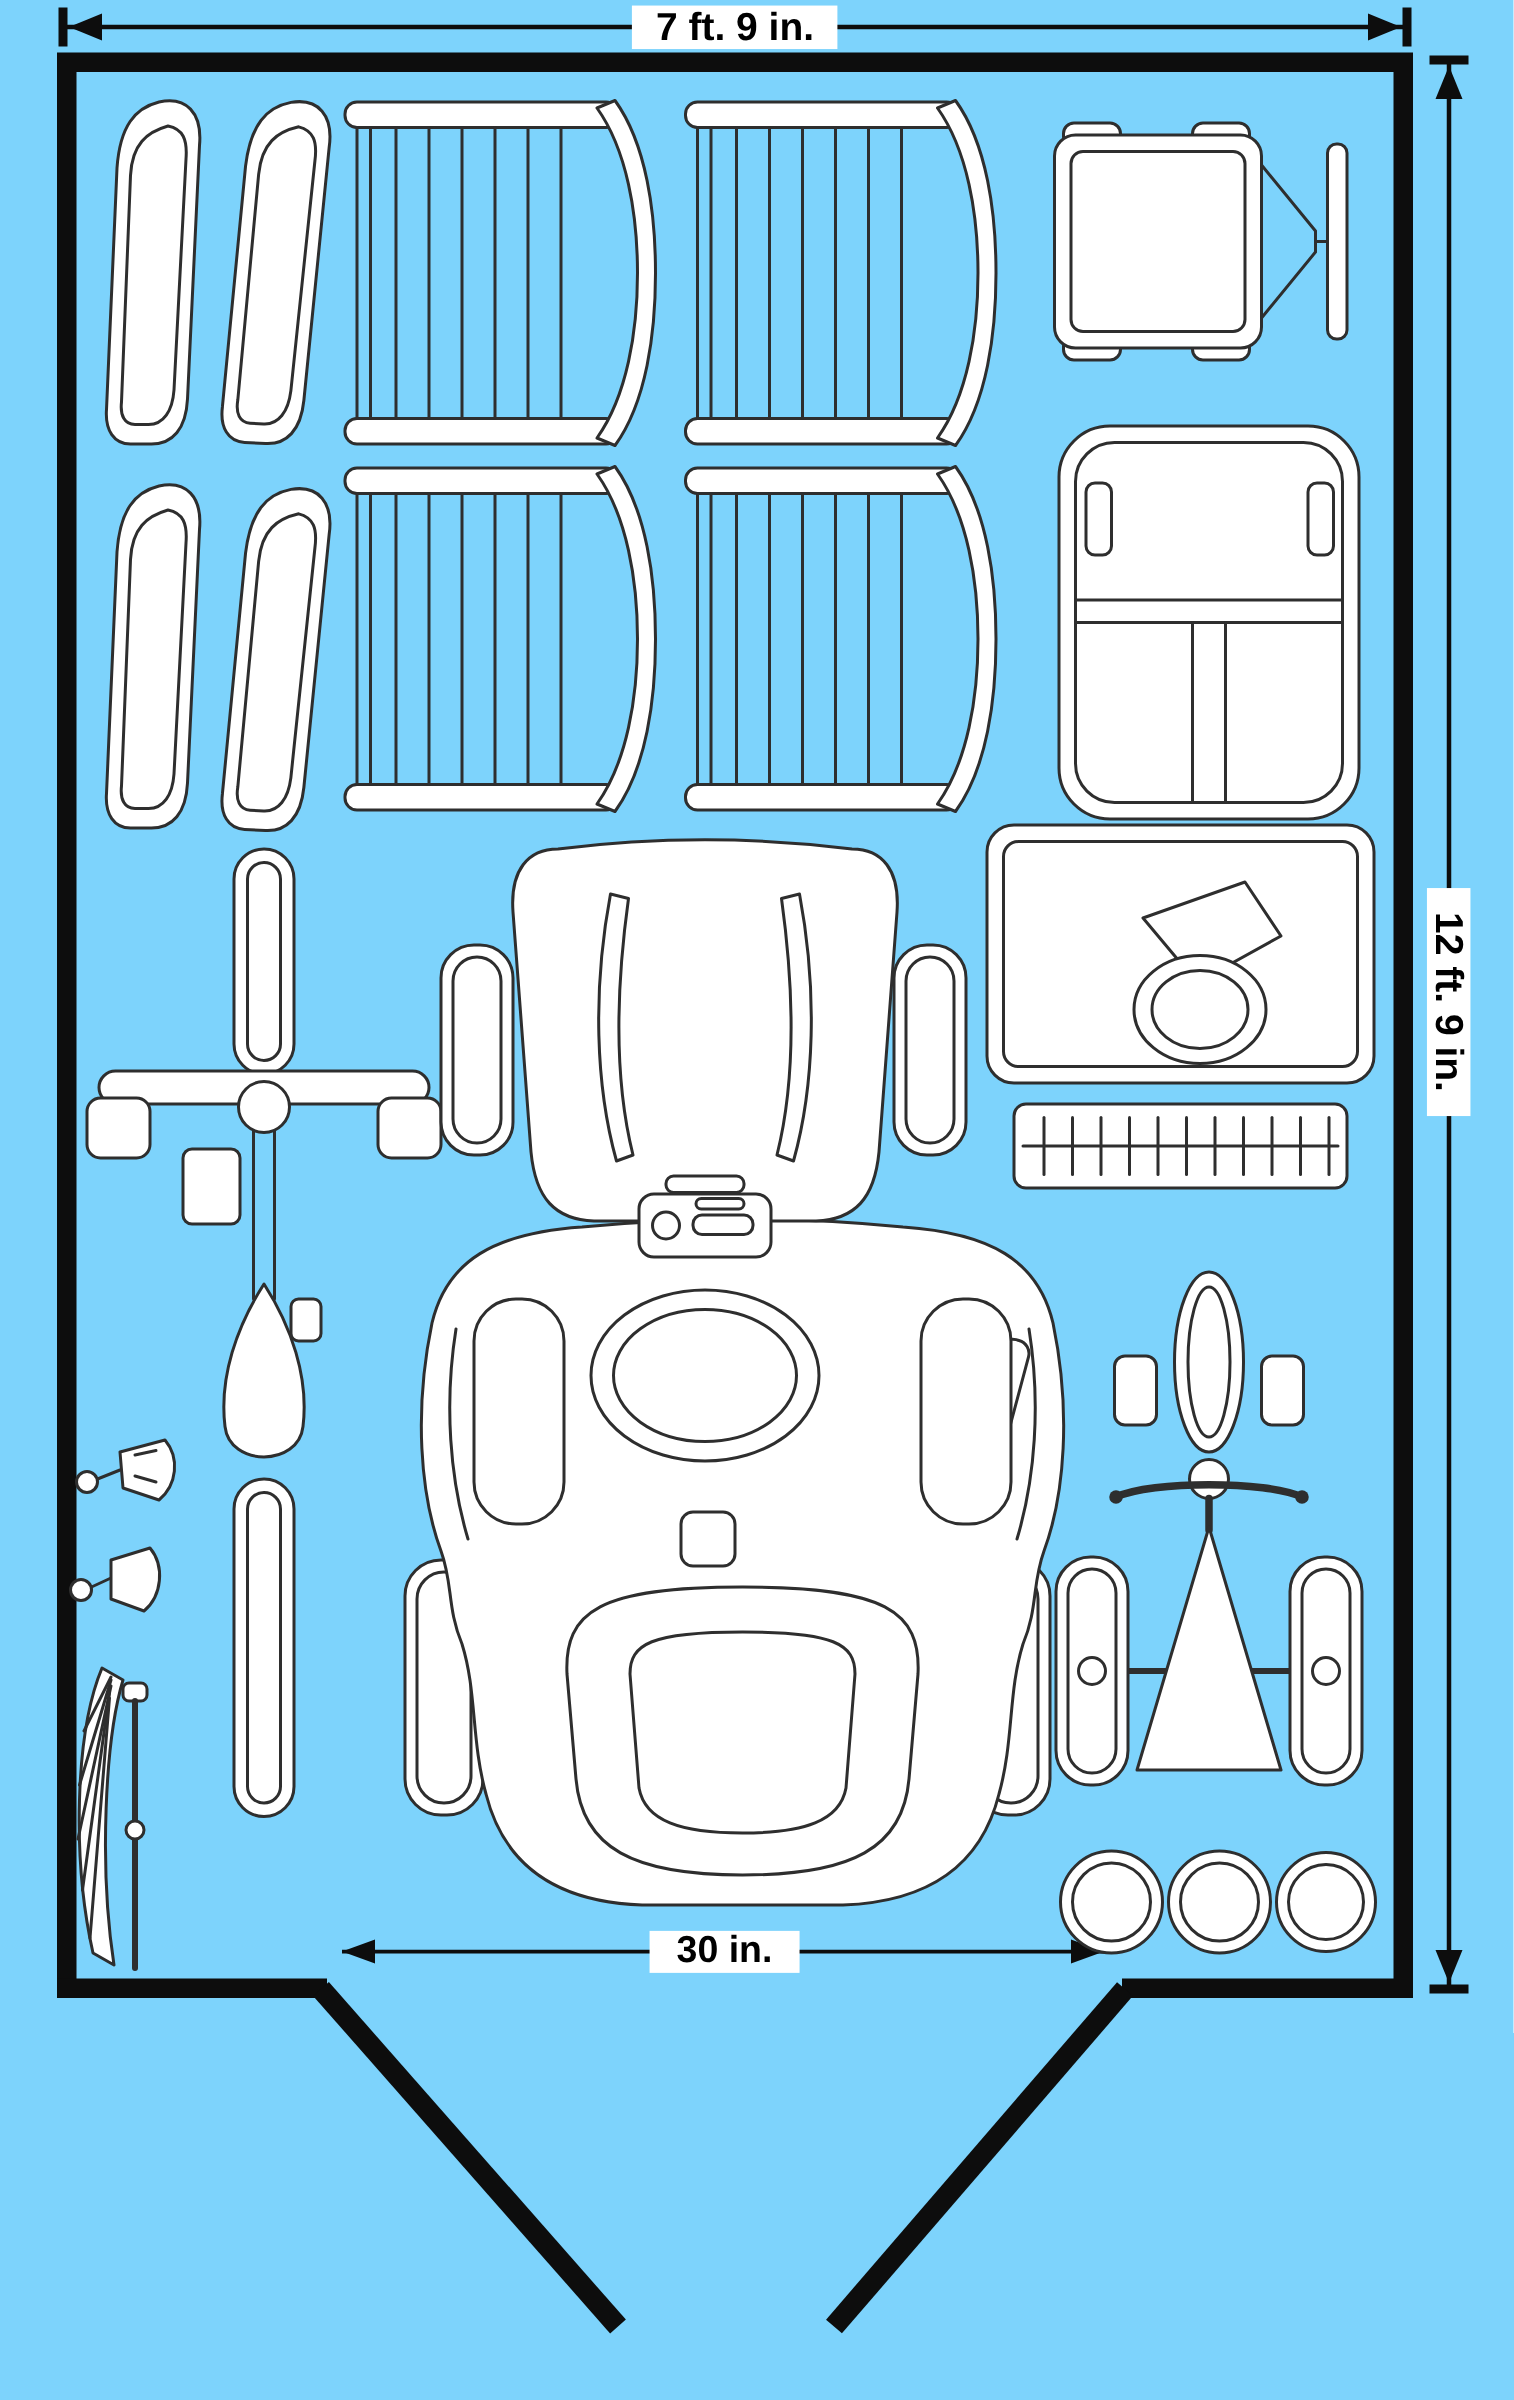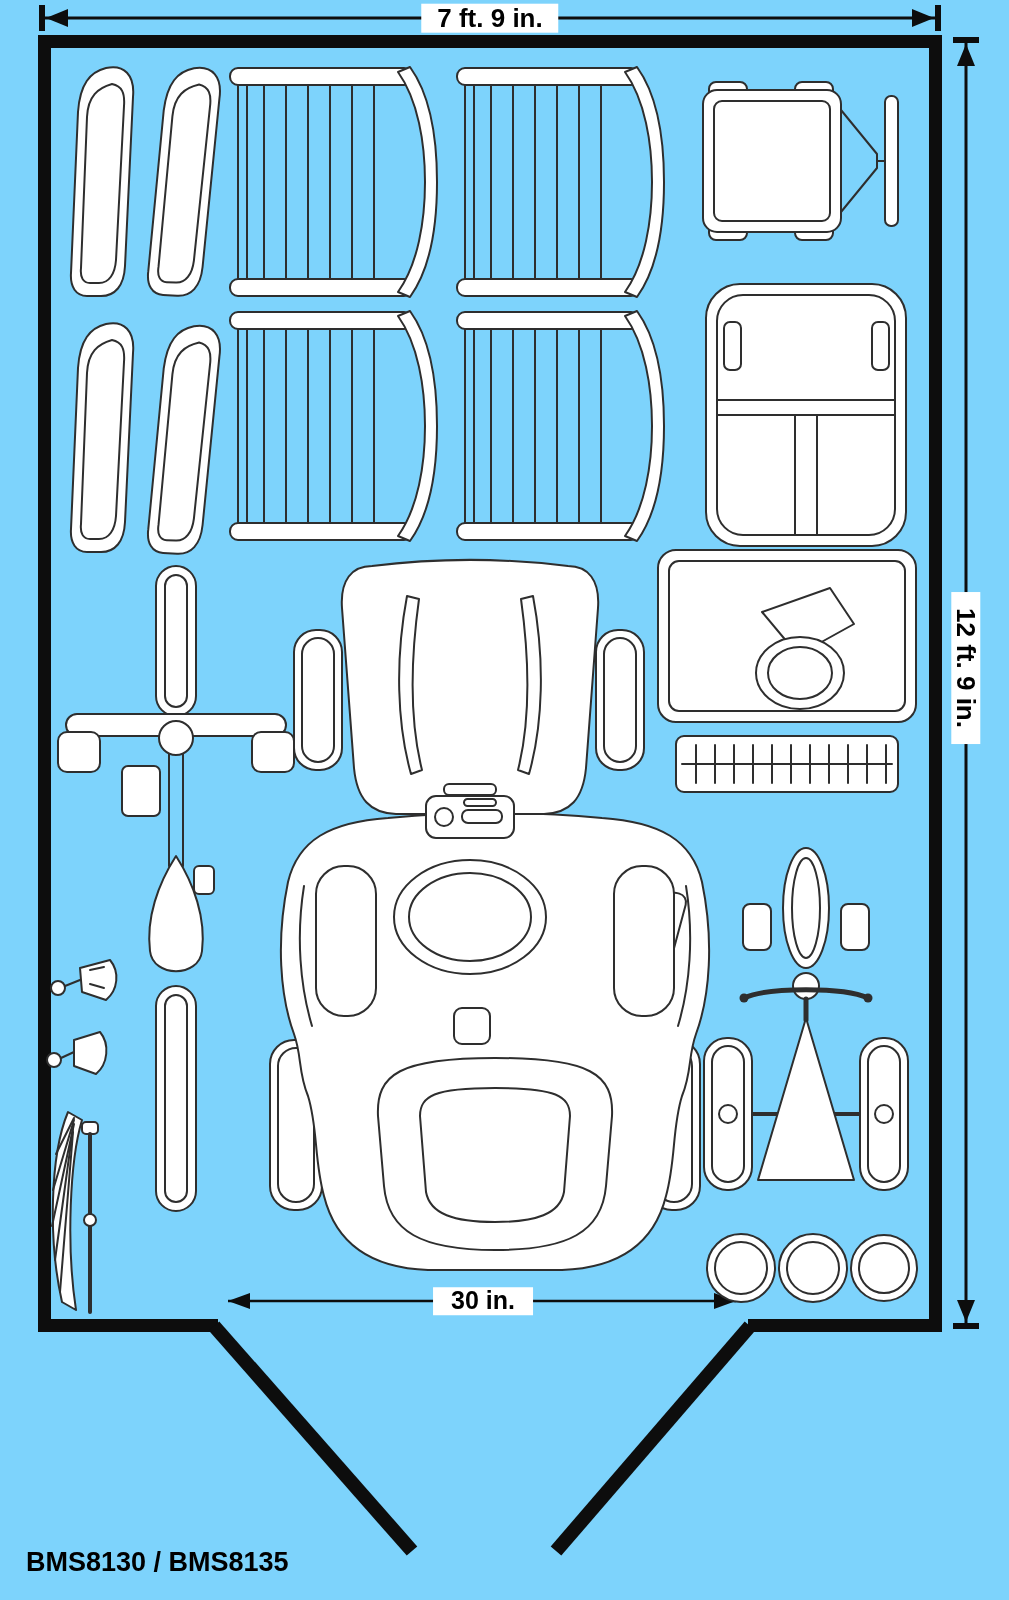--- a/index.html
+++ b/index.html
@@ -248,15 +248,14 @@
         <circle cx="884" cy="1268" r="33" fill="#ffffff"></circle>
         <circle cx="884" cy="1268" r="25" fill="#ffffff"></circle>
       </g>
 
     </g>
   </svg>
 
   <div class="label dim width-dim">7 ft. 9 in.</div>
   <div class="label dim height-dim">12 ft. 9 in.</div>
   <div class="label door-dim">30 in.</div>
-  <div class="label model">BMS8130 / BMS8135</div>
 
 </div>
 
 </body></html>

